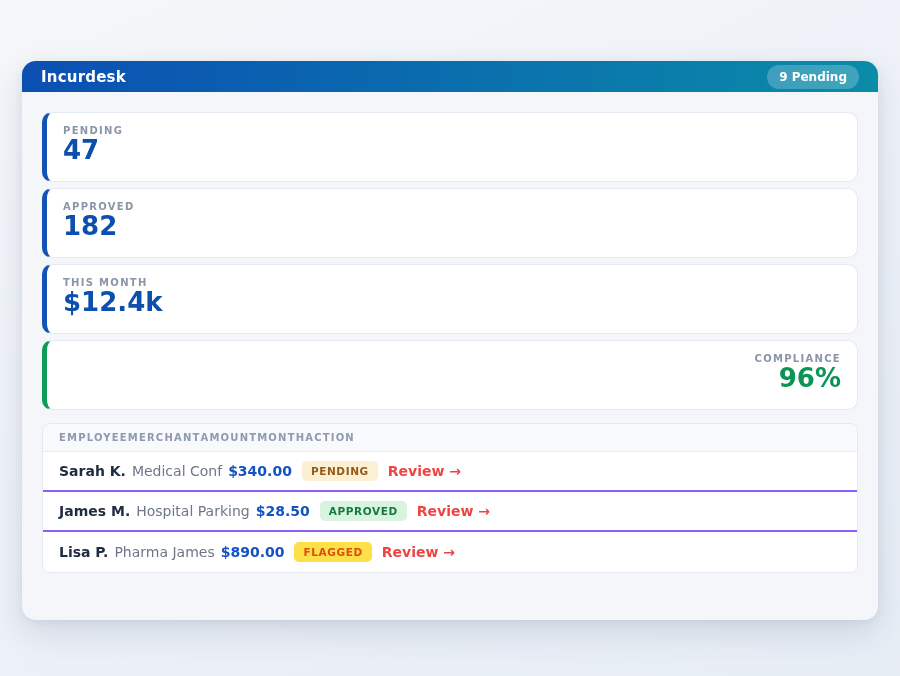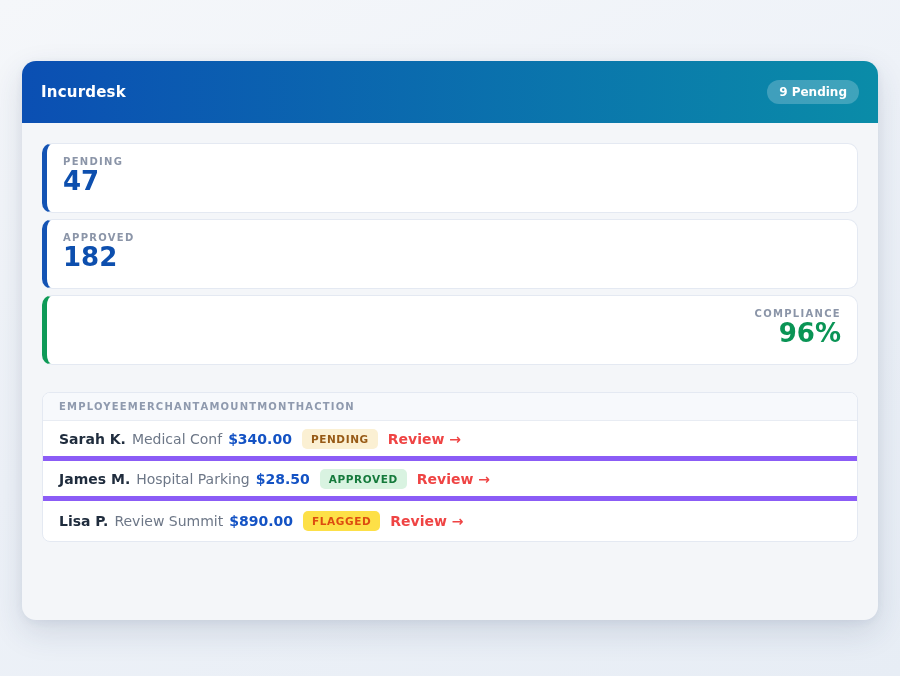--- a/index.html
+++ b/index.html
@@ -13,21 +13,21 @@
   .main-card {
     position: absolute;
     left: 22px; top: 61px;
     width: 856px; height: 559px;
     background: #f4f6f9;
     border-radius: 14px;
     box-shadow: 0 12px 32px rgba(35,55,95,0.14), 0 2px 8px rgba(35,55,95,0.06);
     overflow: hidden;
   }
   .app-header {
-    height: 62px;
+    height: 31px;
     background: linear-gradient(90deg, #0b4fb3 0%, #0a8ca8 100%);
     display: flex;
     align-items: center;
     justify-content: space-between;
     padding: 0 19px;
   }
   .app-title {
     color: #ffffff;
     font-size: 15px;
     font-weight: bold;
@@ -61,21 +61,21 @@
   }
   .stat-value {
     font-size: 26px;
     font-weight: bold;
     color: #0d4fae;
     margin-top: 0;
     line-height: 1.1;
   }
   .stat-card.accent-green .stat-value { color: #0a9455; }
   .table-card {
-    margin-top: 27px;
+    margin-top: 13px;
     background: #ffffff;
     border: 1px solid #e4e9f2;
     border-radius: 8px;
     overflow: hidden;
   }
   .table-header {
     background: #f7f9fc;
     border-bottom: 1px solid #e8ecf3;
     padding: 9px 16px;
     height: 28px;
@@ -86,21 +86,21 @@
     font-size: 10px;
     font-weight: bold;
     color: #8f9aae;
     letter-spacing: 1.2px;
   }
   .table-row {
     display: flex;
     align-items: center;
     height: 40px;
     padding: 0 16px;
-    border-bottom: 5px solid #8b5cf6;
+    border-bottom: 2px solid #8b5cf6;
     gap: 6px;
     font-size: 14px;
   }
   .table-row:last-child { border-bottom: none; }
   .cell-employee { font-weight: bold; color: #1f2c3d; }
   .cell-merchant { color: #6d7787; }
   .cell-amount { font-weight: bold; color: #1352c4; }
   .status-badge {
     font-size: 10.5px;
     font-weight: bold;
@@ -134,20 +134,24 @@
     <div class="stat-card">
       <div class="stat-label">PENDING</div>
       <div class="stat-value">47</div>
     </div>
 
     <div class="stat-card">
       <div class="stat-label">APPROVED</div>
       <div class="stat-value">182</div>
     </div>
 
+    <div class="stat-card">
+      <div class="stat-label">THIS MONTH</div>
+      <div class="stat-value">$12.4k</div>
+    </div>
 
     <div class="stat-card accent-green">
       <div class="stat-label">COMPLIANCE</div>
       <div class="stat-value">96%</div>
     </div>
 
     <div class="table-card">
 
       <div class="table-header">
         <span>EMPLOYEE</span>
@@ -168,21 +172,21 @@
       <div class="table-row">
         <span class="cell-employee">James M.</span>
         <span class="cell-merchant">Hospital Parking</span>
         <span class="cell-amount">$28.50</span>
         <span class="status-badge status-approved">APPROVED</span>
         <a class="review-link">Review →</a>
       </div>
 
       <div class="table-row">
         <span class="cell-employee">Lisa P.</span>
-        <span class="cell-merchant">Review Summit</span>
+        <span class="cell-merchant">Pharma James</span>
         <span class="cell-amount">$890.00</span>
         <span class="status-badge status-flagged">FLAGGED</span>
         <a class="review-link">Review →</a>
       </div>
 
     </div>
 
   </div>
 </div>
 

